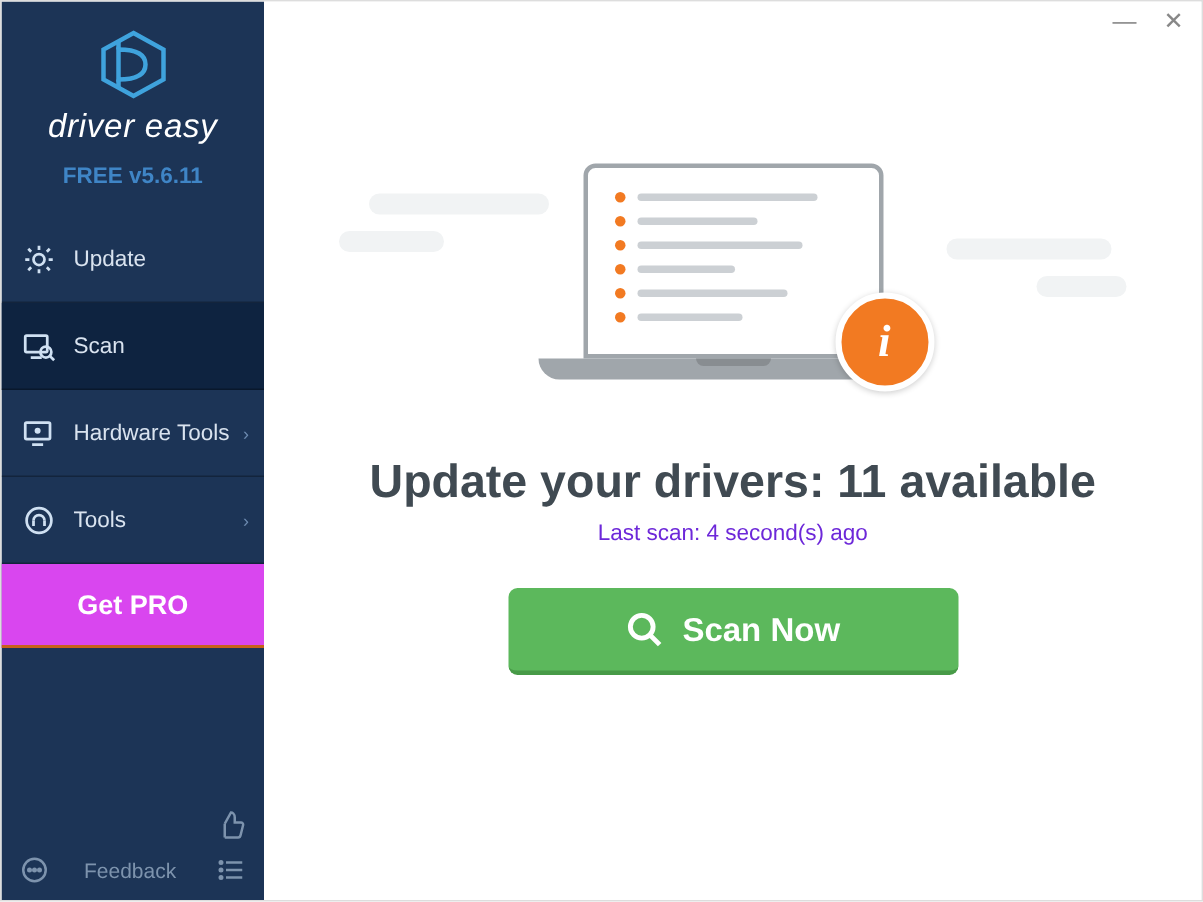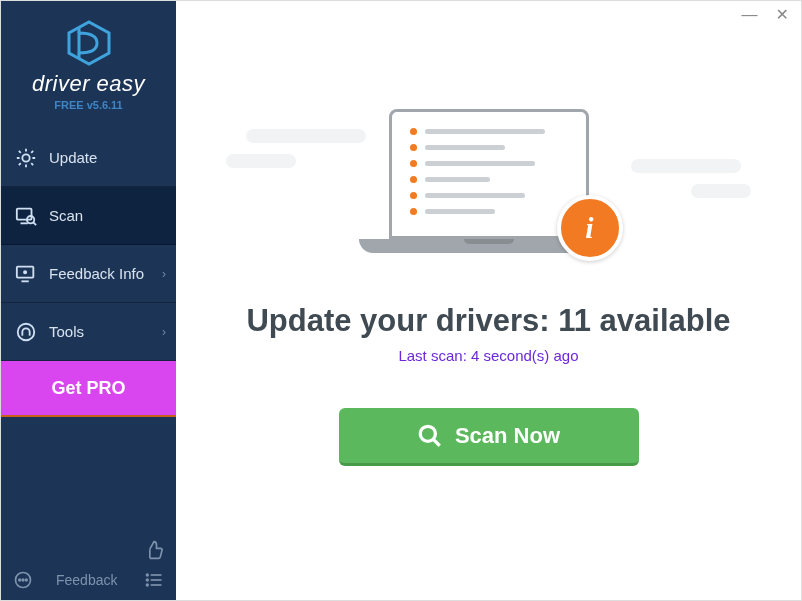--- a/index.html
+++ b/index.html
@@ -5,21 +5,21 @@
   * { margin: 0; padding: 0; box-sizing: border-box; font-family: "Segoe UI", Arial, sans-serif; }
   body { width: 802px; height: 601px; background: #fff; overflow: hidden; border: 1px solid #ddd; }
   .titlebar { height: 28px; display: flex; justify-content: flex-end; align-items: center; padding: 0 12px; gap: 18px; background:#fff; }
   .titlebar span { color: #888; cursor: pointer; font-size: 16px; line-height: 1; }
   .container { display: flex; height: calc(100% - 28px); }
   
   .sidebar { width: 175px; background: #1c3456; color: #fff; display: flex; flex-direction: column; margin-top:-28px; padding-top:0;justify-content:space-between; }
   .logo-block { text-align: center; padding: 18px 0 12px 0; }
   .logo-svg { display:block; margin:0 auto 4px auto; }
   .brand { font-size: 22px; font-weight: 300; font-style: italic; color:#fff; letter-spacing:.5px;}
-  .version { font-size: 11px; color: #3f85c6; margin-top: 2px; font-weight:600;}
+  .version { font-size: 15px; color: #3f85c6; margin-top: 12px; font-weight:600;}
   .nav { margin-top: 6px; }
   .nav-item { display:flex; align-items:center; height:58px; padding:0 14px; font-size:15px; color:#d9e3ef; cursor:pointer; border-top:0px solid rgba(255,255,255,.04); border-bottom:1px solid rgba(0,0,0,.3); position:relative;}
   .nav-item.active { background:#0e2340; }
   .nav-item .icon { width:22px; height:22px; margin-right:12px; display:flex; align-items:center; justify-content:center; }
   .nav-item .chev { position:absolute; right:10px; color:#6d8bb0; font-size:12px;}
   .get-pro { background:#d946ef; height:56px; display:flex; align-items:center; justify-content:center; font-size:18px; font-weight:600; color:#fff; cursor:pointer; border-bottom:2px solid #c7611a;}
   .sidebar-spacer { flex:1; }
   .sidebar-bottom { display:flex; align-items:flex-end; padding:10px 12px; color:#7d93ad; justify-content:space-between;}
   .fb { display:flex; align-items:center; gap:23px; font-size:14px; cursor:pointer;}
   .right-icons { display:flex; flex-direction:column; gap:10px; align-items:center;}
@@ -35,21 +35,21 @@
   .scr-row { display:flex; align-items:center; gap:8px; margin-bottom:9px;}
   .dot { width:7px;height:7px;border-radius:50%;background:#f27a22;}
   .ln { height:5px; border-radius:3px; background:#ccd0d4;}
   .ln.a{width:120px;} .ln.b{width:80px;} .ln.c{width:110px;} .ln.d{width:65px} .ln.e{width:100px;} .ln.f{width:70px;}
   .base { position:absolute; bottom:26px; left:0; right:0; height:14px; background:#a0a6ab; border-radius:0 0 14px 14px;}
   .base::before{content:"";position:absolute;top:0;left:50%;transform:translateX(-50%);width:50px;height:5px;background:#888d91;border-radius:0 0 6px 6px;}
   .info-badge { position:absolute; right:-4px; bottom:18px; width:66px; height:66px; border-radius:50%; background:#f27a22; border:4px solid #fff; box-shadow:0 1px 4px rgba(0,0,0,.2); display:flex; align-items:center; justify-content:center;}
   .info-badge span{ font-family: Georgia, serif; font-style:italic; color:#fff; font-size:30px; font-weight:bold;}
   .headline { margin-top:24px; font-size:31px; font-weight:700; color:#404a52;}
   .subline { margin-top:8px; font-size:15px; color:#6d28d9;}
-  .scan-btn { margin-top:44px; width:300px; height:58px; background:#5cb85c; border:0; border-bottom:3px solid #479a47; border-radius:6px; color:#fff; font-size:22px; font-weight:600; display:flex;align-items:center;justify-content:center; gap:12px; cursor:pointer;}
+  .scan-btn { margin-top:28px; width:300px; height:58px; background:#5cb85c; border:0; border-bottom:3px solid #479a47; border-radius:6px; color:#fff; font-size:22px; font-weight:600; display:flex;align-items:center;justify-content:center; gap:12px; cursor:pointer;}
   svg { display:block; }
 </style>
 </head>
 <body>
 
 <div class="titlebar">
   <span>—</span>
   <span>✕</span>
 </div>
 
@@ -89,21 +89,21 @@
       </div>
       <div class="nav-item">
         <span class="icon">
           <svg width="22" height="22" viewBox="0 0 24 24" fill="none" stroke="#cfe0f2" stroke-width="2">
               <rect x="2" y="4" width="18" height="12" rx="1"></rect>
               <line x1="7" y1="20" x2="15" y2="20"></line>
               <circle cx="11" cy="10" r="1.2" fill="#cfe0f2"></circle>
               <line x1="11" y1="7" x2="11" y2="7"></line>
             </svg>
         </span>
-        <span>Feedback Info</span>
+        <span>Hardware Tools</span>
         <span class="chev">›</span>
       </div>
       <div class="nav-item">
         <span class="icon">
           <svg width="22" height="22" viewBox="0 0 24 24" fill="none" stroke="#cfe0f2" stroke-width="2">
               <circle cx="12" cy="12" r="9"></circle>
               <path d="M8 12a4 4 0 0 1 8 0"></path>
               <line x1="8" y1="12" x2="8" y2="16"></line>
               <line x1="16" y1="12" x2="16" y2="16"></line>
             </svg>

